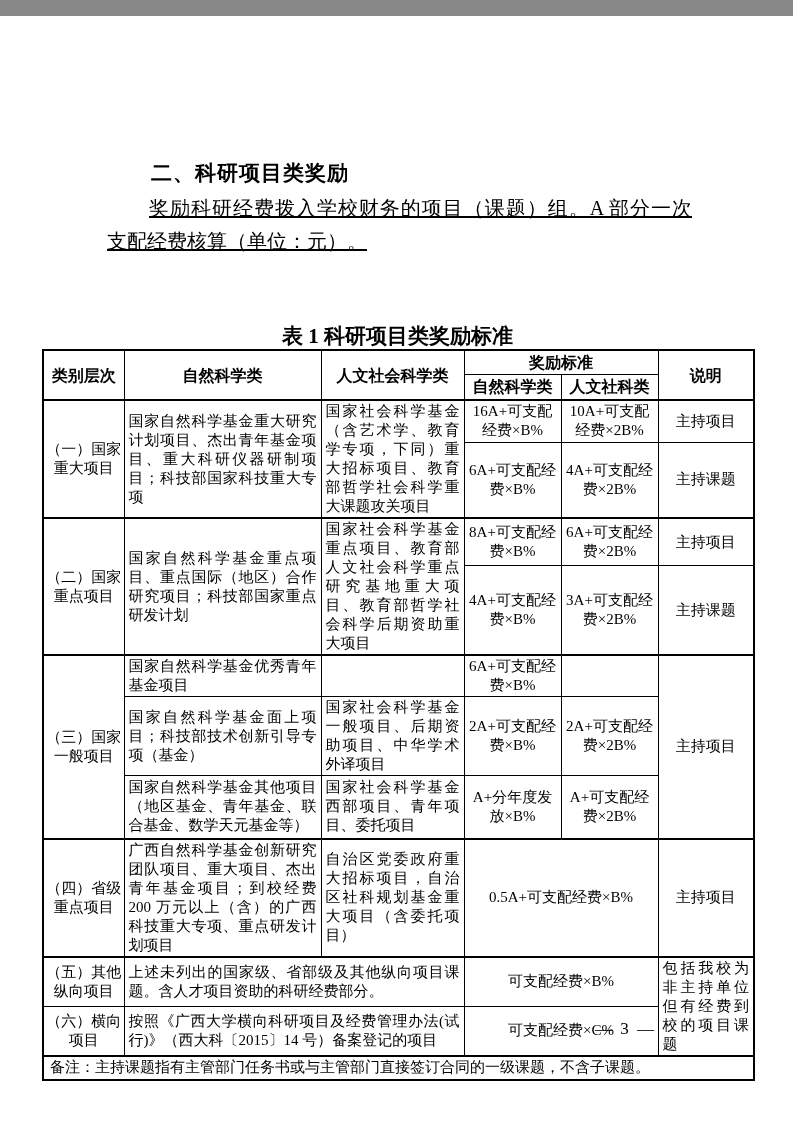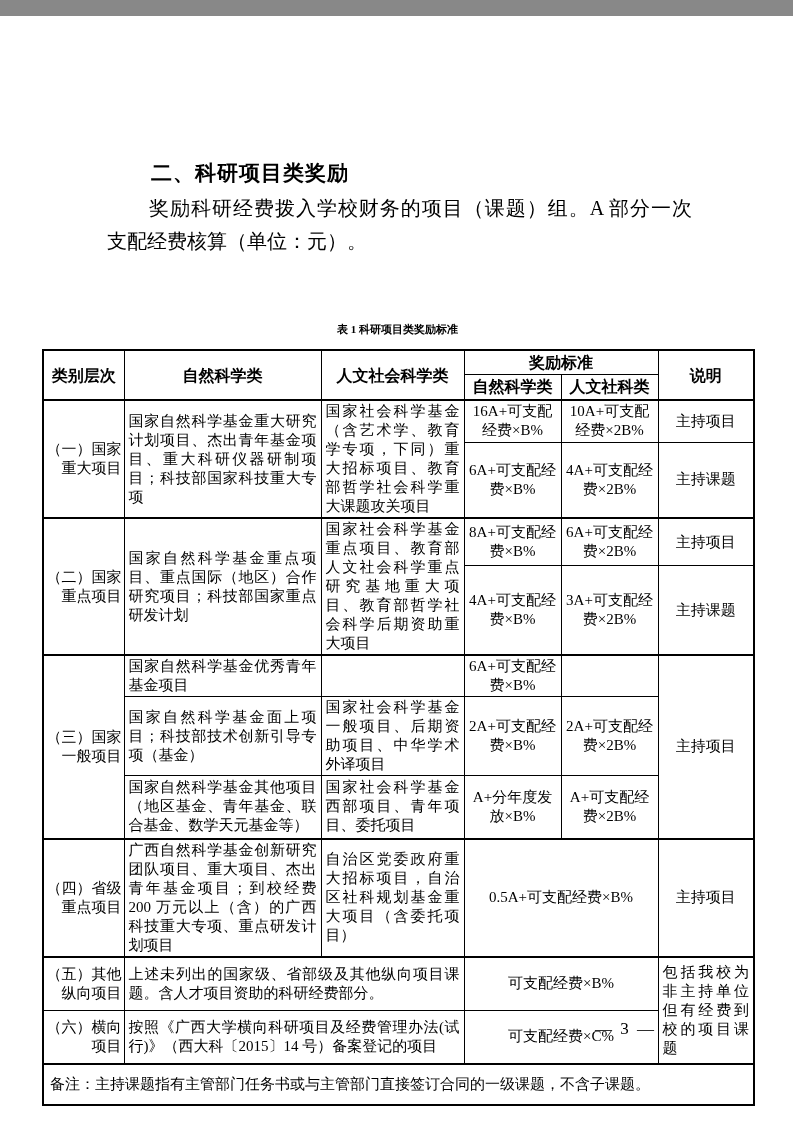--- a/index.html
+++ b/index.html
@@ -19,45 +19,46 @@
   }
   .intro{
     position:absolute;left:107px;top:176px;width:585px;
     font-size:20px;line-height:33px;
   }
   .intro-line{
     height:33px;
     text-align:justify;
     text-align-last:justify;
     white-space:normal;
+    text-decoration:underline;
   }
   .intro-line.first{padding-left:42px;}
   .intro-line.last{text-align:left;text-align-last:left;}
   .table-title{
     position:absolute;left:42px;top:306px;width:711px;
-    text-align:center;font-size:11px;font-weight:bold;
+    text-align:center;font-size:21px;font-weight:bold;
   }
   table.award-table{
     position:absolute;left:42px;top:333px;
     width:711px;
     border-collapse:collapse;
     table-layout:fixed;
     border:2px solid #000;
   }
   .award-table td{
     border:1px solid #000;
     vertical-align:middle;
     font-size:15px;line-height:19px;
     padding:1px 3px;
     overflow:hidden;
     word-break:break-word;
   }
   .award-table tr.major > td{border-top-width:2px;}
   td.hdr{font-weight:bold;text-align:center;font-size:16px;padding:1px 1px;}
-  td.cat{text-align:right;padding:7px 2px;font-family:Liberation Serif, serif;}
+  td.cat{text-align:center;padding:1px 2px;font-family:Liberation Serif, serif;}
   td.txt{text-align:justify;padding:1px 4px;}
   td.ctr{text-align:center;padding:1px 2px;}
   td.footnote{text-align:left;padding:1px 6px;font-size:15px;}
   .page-number{
     position:absolute;left:595px;top:1003px;
     font-size:17px;letter-spacing:2px;
   }
 </style>
 </head>
 <body>
@@ -159,21 +160,21 @@
       <td class="ctr" colspan="2">可支配经费×B%</td>
       <td class="txt" rowspan="2">包括我校为非主持单位但有经费到校的项目课题</td>
     </tr>
 
     <tr style="height:38px">
       <td class="cat">（六）横向项目</td>
       <td class="txt" colspan="2">按照《广西大学横向科研项目及经费管理办法(试行)》（西大科〔2015〕14 号）备案登记的项目</td>
       <td class="ctr" colspan="2">可支配经费×C%</td>
     </tr>
 
-    <tr class="major" style="height:41px">
+    <tr class="major" style="height:24px">
       <td class="footnote" colspan="6">备注：主持课题指有主管部门任务书或与主管部门直接签订合同的一级课题，不含子课题。</td>
     </tr>
   </tbody>
     </table>
 
   <div class="page-number">— 3 —</div>
 
 </div>
 
 </body></html>

